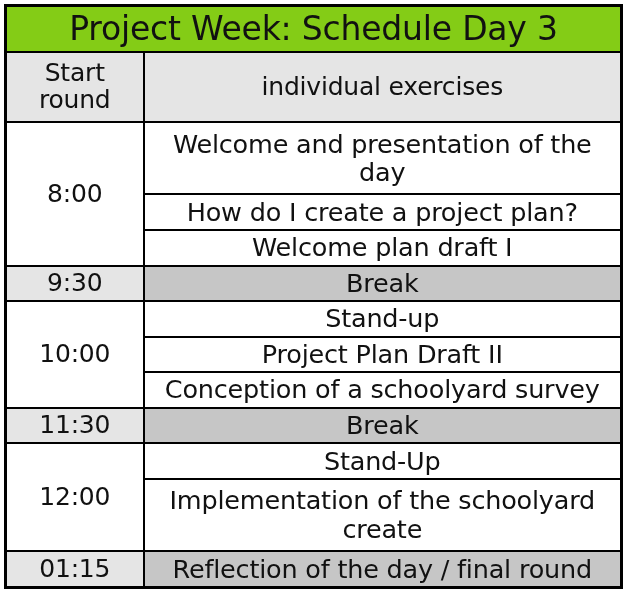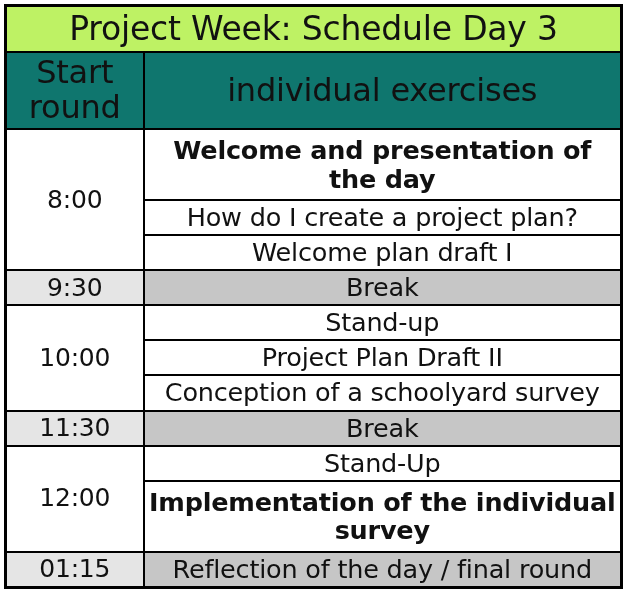--- a/index.html
+++ b/index.html
@@ -39,32 +39,32 @@
     letter-spacing: -0.2px;
     font-weight: 400;
   }
 
   
   col.col-time  { width: 138px; }
   col.col-act   { width: auto; }
 
   
   .title-cell {
-    background: #bef264;
+    background: #84cc16;
     font-size: 33px;
     letter-spacing: -0.4px;
     padding: 1px 4px 4px 4px;
     height: 44px;
     margin-top: 21px;
   }
 
   
   .head-cell {
-    background: #0f766e;
-    font-size: 32px;
+    background: #e5e5e5;
+    font-size: 25px;
     height: 62px;
   }
   .head-cell.time-head {
     line-height: 1.08;
     padding: 2px 2px 4px 2px;
   }
 
   
   .time-cell {
     font-size: 25px;
@@ -81,21 +81,20 @@
   
   .act-cell {
     font-size: 25.5px;
     padding: 1px 5px 3px 5px;
   }
   .act-cell.shaded {
     background: #c6c6c6;
   }
   .act-cell.two-line {
     line-height: 1.12;
-    font-weight: bold;
   }
 </style>
 </head>
 <body>
 
 <div class="schedule-wrap">
   <table class="schedule">
     <colgroup>
       <col class="col-time">
       <col class="col-act">
@@ -137,21 +136,21 @@
         </tr>
         <tr>
           <td class="time-cell shaded" rowspan="1">11:30</td>
           <td class="act-cell shaded">Break</td>
         </tr>
         <tr>
           <td class="time-cell" rowspan="2">12:00</td>
           <td class="act-cell">Stand-Up</td>
         </tr>
         <tr>
-          <td class="act-cell two-line">Implementation of the individual survey</td>
+          <td class="act-cell two-line">Implementation of the schoolyard create</td>
         </tr>
         <tr>
           <td class="time-cell shaded" rowspan="1">01:15</td>
           <td class="act-cell shaded">Reflection of the day / final round</td>
         </tr>
       </tbody>
   </table>
 </div>
 
 </body></html>

